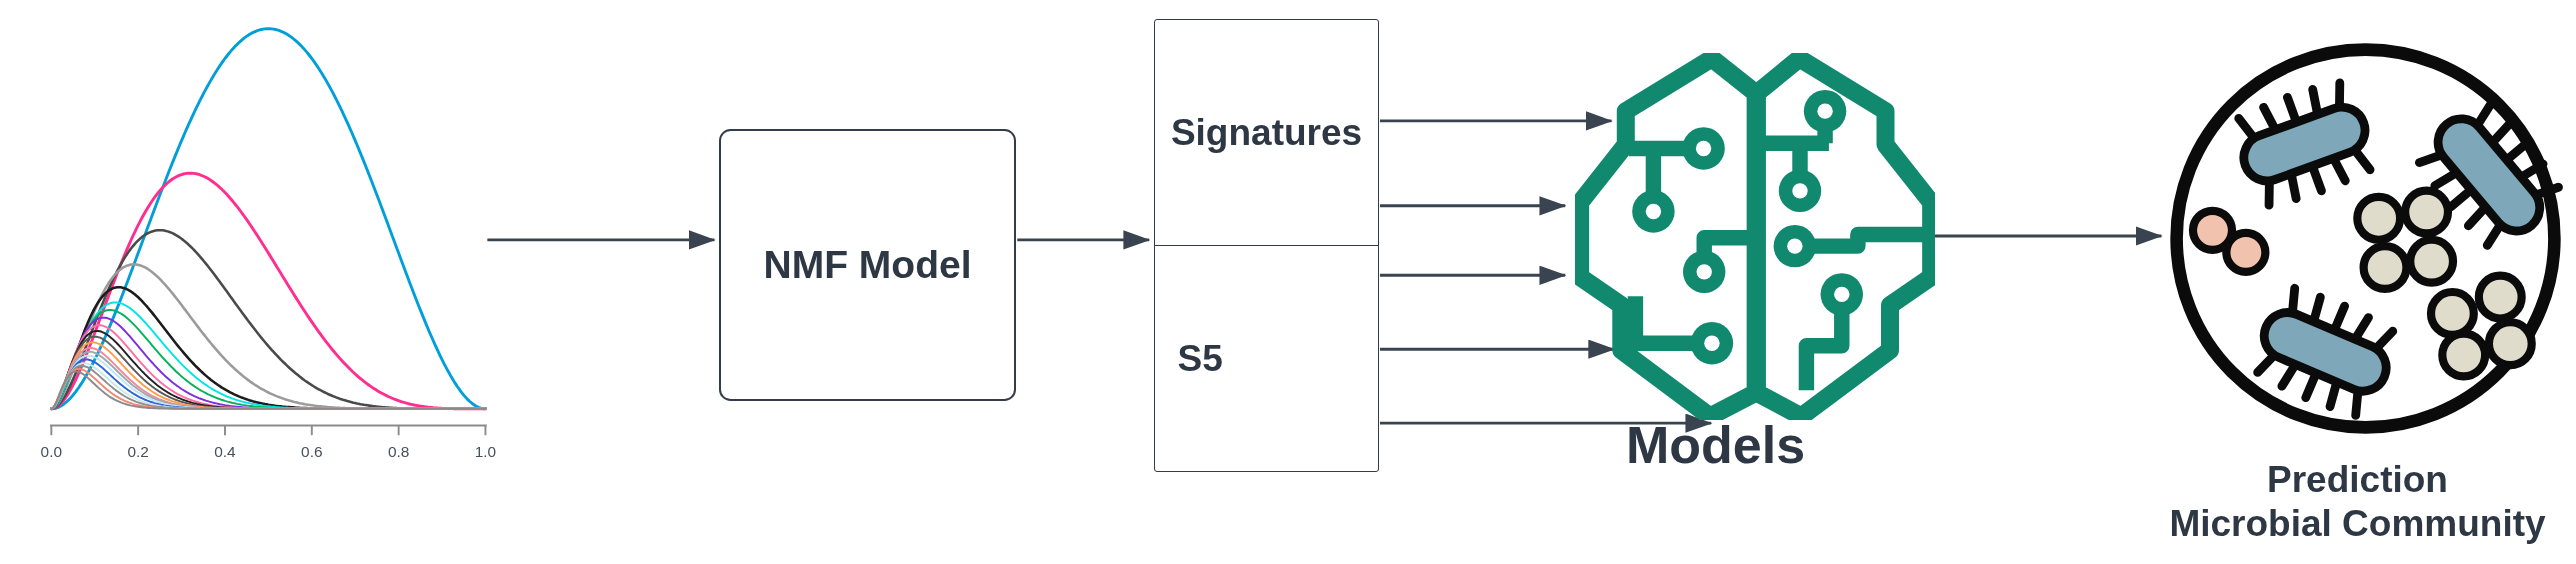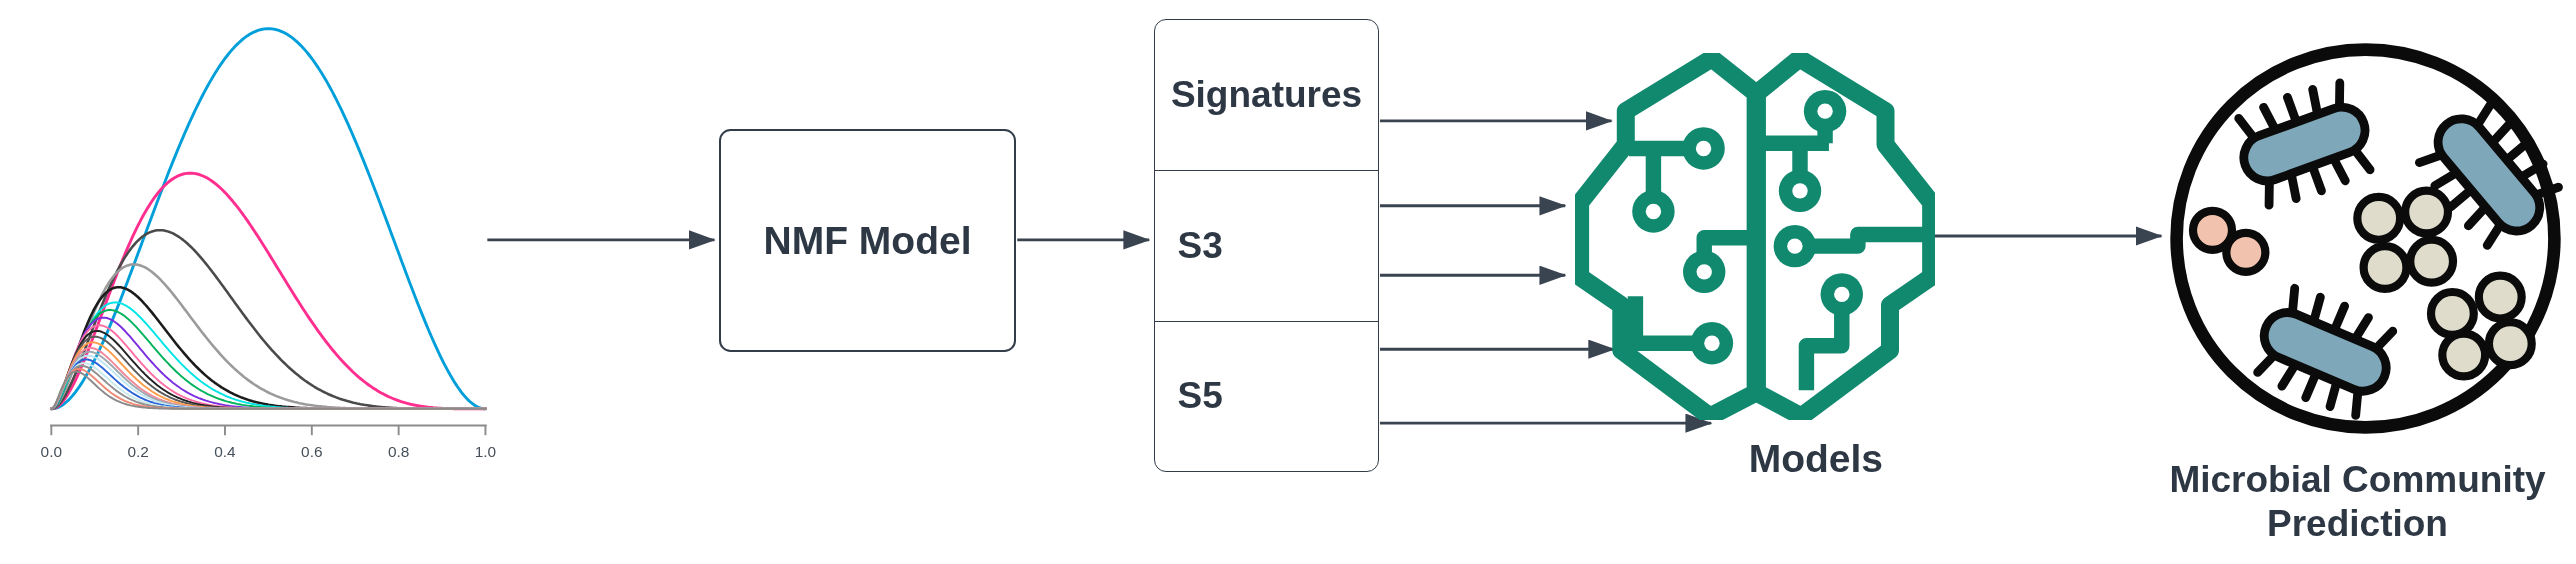--- a/index.html
+++ b/index.html
@@ -21,42 +21,42 @@
   .curve{fill:none;stroke-linejoin:round;stroke-linecap:round;}
 
   #collect-label{left:35px;top:513px;font-size:41px;letter-spacing:0.3px;}
 
   
   #connectors{position:absolute;left:0;top:0;pointer-events:none;}
   .connector{stroke:var(--arrow);stroke-width:4.5;}
   .arrowhead-path{fill:var(--arrow);}
 
   
-  #nmf-box{position:absolute;left:719px;top:129px;width:297px;height:223px;
+  #nmf-box{position:absolute;left:719px;top:129px;width:297px;height:272px;
     background:#fff;border:2.3px solid var(--border);border-radius:11.6px;
     display:flex;align-items:center;justify-content:center;}
   #nmf-box span{font-size:39px;font-weight:700;color:var(--text);}
 
   
   #signatures-table{position:absolute;left:1154px;top:19.3px;width:225px;height:453px;
-    background:#fff;border:1.9px solid var(--border);border-radius:12px;
+    background:#fff;border:1.9px solid var(--border);border-radius:3px;
     display:flex;flex-direction:column;overflow:hidden;}
   .sig-header{flex:1;display:flex;align-items:center;justify-content:center;
     font-size:37px;font-weight:700;color:var(--text);}
   .sig-row{flex:1;display:flex;align-items:center;padding-left:22.5px;
     font-size:37px;font-weight:700;color:var(--text);border-top:1.6px solid var(--border);}
 
   
   #brain-icon{position:absolute;left:1575px;top:53px;}
   .lobe{fill:#ffffff;stroke:var(--accent-teal);stroke-width:28;stroke-linejoin:round;}
   .trace{fill:none;stroke:var(--accent-teal);stroke-width:24;stroke-linejoin:round;}
   .node-outer{fill:var(--accent-teal);}
   .node-inner{fill:#ffffff;}
 
-  #models-label{left:1626px;top:437px;width:257px;text-align:right;font-size:39px;}
+  #models-label{left:1626px;top:415px;width:257px;text-align:left;font-size:52px;}
 
   
   #microbe-icon{position:absolute;left:2164px;top:37px;}
   .petri{fill:#ffffff;stroke:var(--microbe-outline);stroke-width:20;}
   .rod-body{fill:var(--bacteria-blue);stroke:var(--microbe-outline);stroke-width:14;}
   .spike{stroke:var(--microbe-outline);stroke-width:14;stroke-linecap:round;fill:none;}
   .coccus{fill:var(--cocci-beige);stroke:var(--microbe-outline);stroke-width:13;}
   .coccus-pink{fill:var(--cocci-pink);stroke:var(--microbe-outline);stroke-width:13;}
 
   #prediction-label{left:2142px;top:458px;width:431px;text-align:center;
@@ -125,21 +125,20 @@
     <line class="connector" x1="3005" y1="367" x2="3360" y2="367" marker-end="url(#ah)"></line>
   </svg>
 
   <div id="nmf-box">
     <span>NMF Model</span>
   </div>
 
   <div id="signatures-table">
     <div class="sig-header">Signatures</div>
 
-      <div class="sig-row">S3</div>
       <div class="sig-row">S5</div>
     </div>
 
   <svg id="brain-icon" width="360" height="367" viewBox="0 0 560 570">
     <polygon class="lobe" points="213,8 79,90 79,142 8,232 8,348 72,392 72,462 210,565 281,528 281,62"></polygon>
     <polygon class="lobe" points="349,8 483,90 483,142 554,232 554,348 490,392 490,462 352,565 283,528 283,62"></polygon>
 
     <path class="trace" d="M84,148 L200,148"></path>
     <path class="trace" d="M122,148 L122,246"></path>
     <path class="trace" d="M281,287 L201,287 L201,340"></path>
@@ -208,18 +207,18 @@
       <circle class="coccus" cx="46" cy="26" r="34"></circle>
     </g>
 
     <g>
       <circle class="coccus-pink" cx="77" cy="307" r="31"></circle>
       <circle class="coccus-pink" cx="130" cy="342" r="31"></circle>
     </g>
   </svg>
 
   <div id="prediction-label" class="big-label">
+    <span>Prediction</span>
     <span>Microbial Community</span>
-    <span>Prediction</span>
   </div>
 
 </div>
 
 
 </body></html>

